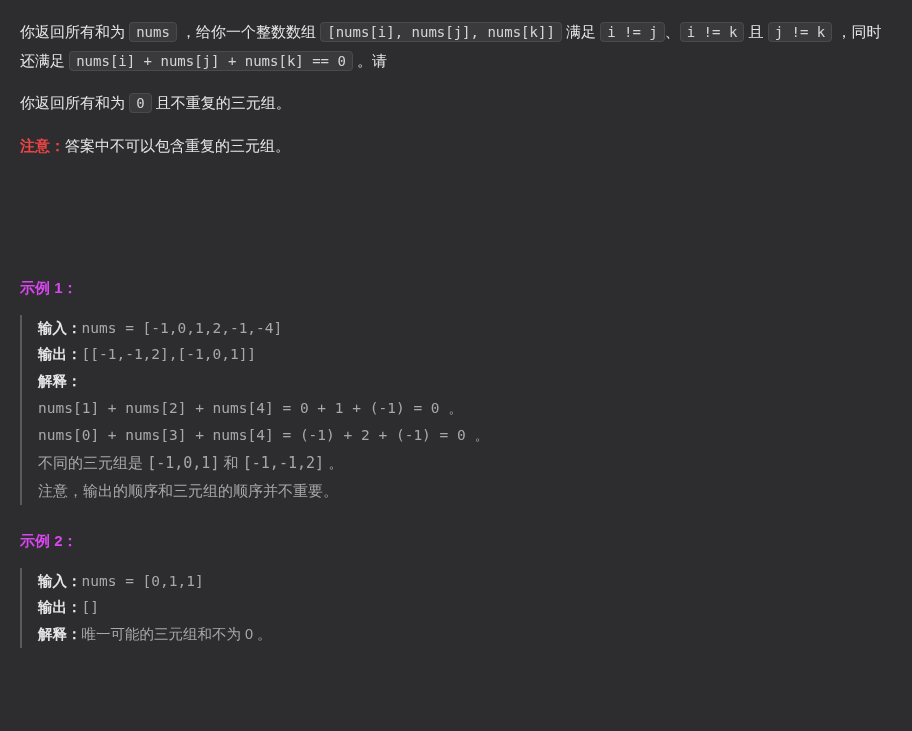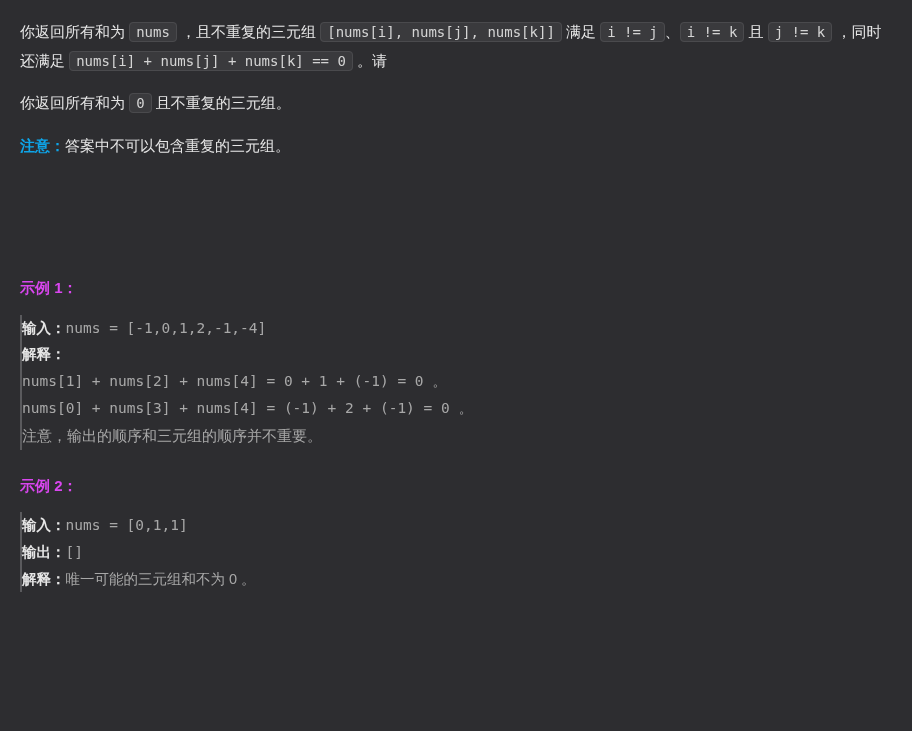--- a/index.html
+++ b/index.html
@@ -25,33 +25,34 @@
       background-color: #3a3a3d;
       border: 1px solid #4a4a4d;
       border-radius: 4px;
       padding: 1px 6px;
       font-size: 14px;
       color: #d4d4d4;
       margin-top: 40px;
     }
     strong {
       font-weight: 700;
-      color: #0ea5e9;
+      color: #ef4444;
     }
     .spacer {
       height: 80px;
     }
     .example-title {
       font-weight: 700;
       color: #d946ef;
       margin-bottom: 12px;
       margin-top: 20px;
     }
     .example-block {
       border-left: 2px solid #5a5a5d;
+      padding-left: 16px;
       margin-bottom: 22px;
     }
     .example-block .line {
       font-family: "Consolas", "Monaco", monospace;
       font-size: 14.5px;
       line-height: 1.85;
       color: #a8a8a8;
       white-space: pre-wrap;
     }
     .example-block .line .label {
@@ -69,40 +70,42 @@
       color: #a8a8a8;
     }
     .example-block .note-line .mono {
       font-family: "Consolas", "Monaco", monospace;
     }
   </style>
 </head>
 <body>
 
 <p>
-  <span>你返回所有和为 </span><code class="inline">nums</code><span> ，且不重复的三元组 </span><code class="inline">[nums[i], nums[j], nums[k]]</code><span> 满足 </span><code class="inline">i != j</code><span>、</span><code class="inline">i != k</code><span> 且 </span><code class="inline">j != k</code><span> ，同时还满足 </span><code class="inline">nums[i] + nums[j] + nums[k] == 0</code><span> 。请</span>
+  <span>你返回所有和为 </span><code class="inline">nums</code><span> ，给你一个整数数组 </span><code class="inline">[nums[i], nums[j], nums[k]]</code><span> 满足 </span><code class="inline">i != j</code><span>、</span><code class="inline">i != k</code><span> 且 </span><code class="inline">j != k</code><span> ，同时还满足 </span><code class="inline">nums[i] + nums[j] + nums[k] == 0</code><span> 。请</span>
 </p>
 
 <p>
   <span>你返回所有和为 </span><code class="inline">0</code><span> 且不重复的三元组。</span>
 </p>
 
 <p>
   <strong>注意：</strong><span>答案中不可以包含重复的三元组。</span>
 </p>
 
 <div class="spacer"></div>
 
 <div class="example-title">示例 1：</div>
 
 <div class="example-block">
   <div class="line"><span class="label">输入：</span><span class="mono">nums = [-1,0,1,2,-1,-4]</span></div>
+  <div class="line"><span class="label">输出：</span><span class="mono">[[-1,-1,2],[-1,0,1]]</span></div>
   <div class="line"><span class="label">解释：</span></div>
   <div class="line">nums[1] + nums[2] + nums[4] = 0 + 1 + (-1) = 0 。</div>
   <div class="line">nums[0] + nums[3] + nums[4] = (-1) + 2 + (-1) = 0 。</div>
+  <div class="note-line"><span>不同的三元组是 </span><span class="mono">[-1,0,1]</span><span> 和 </span><span class="mono">[-1,-1,2]</span><span> 。</span></div>
   <div class="note-line">注意，输出的顺序和三元组的顺序并不重要。</div>
 </div>
 
 <div class="example-title">示例 2：</div>
 
 <div class="example-block">
   <div class="line"><span class="label">输入：</span><span class="mono">nums = [0,1,1]</span></div>
   <div class="line"><span class="label">输出：</span><span class="mono">[]</span></div>
   <div class="line"><span class="label">解释：</span><span style="font-family: -apple-system, BlinkMacSystemFont, 'Segoe UI', 'PingFang SC', 'Microsoft YaHei', sans-serif;">唯一可能的三元组和不为 0 。</span></div>
 </div>

